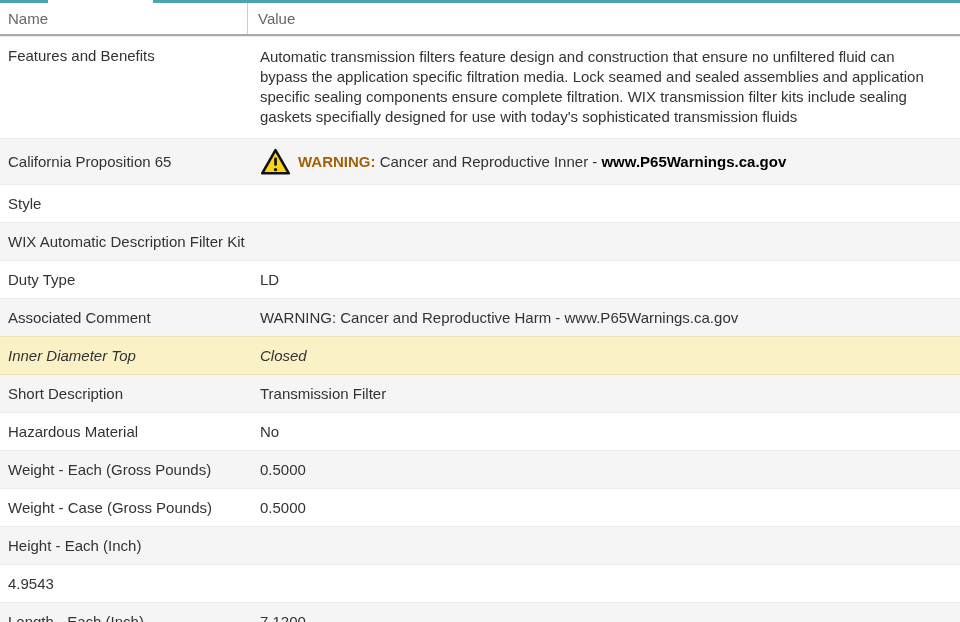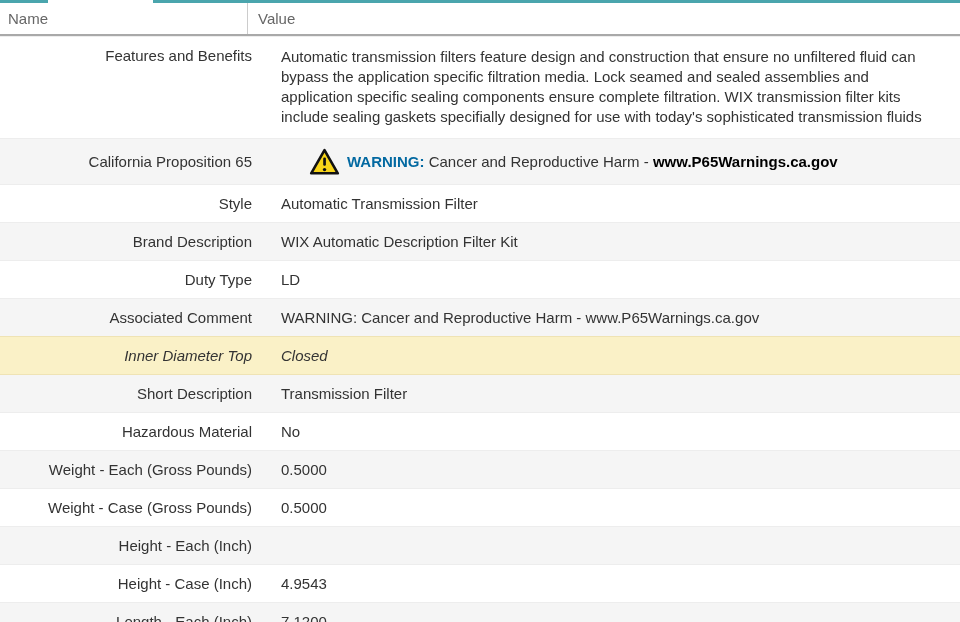--- a/index.html
+++ b/index.html
@@ -13,28 +13,28 @@
   
   .thead{display:flex;align-items:stretch;height:31px;border-bottom:2px solid #a9a9a9;color:#666;justify-content:space-between;}
   .th-name{width:239px;padding-left:8px;display:flex;align-items:center;border-right:1px solid #ccc;}
   .th-value{flex:1;padding-left:10px;display:flex;align-items:center;}
   
   .row{display:flex;align-items:center;min-height:37px;border-top:1px solid #ededed;background:#fff;}
   .row:first-of-type{border-top:none;}
   .stripe{background:#f5f5f5;}
   .highlight{background:#faf1c7;border-top:1px solid #efe3b4;border-bottom:1px solid #efe3b4;font-style:italic;}
   .highlight + .row{border-top:none;}
-  .cell-name{width:244px;padding-left:8px;flex-shrink:0;text-align:right;}
-  .cell-value{flex:1;padding-left:8px;padding-right:24px;margin-left:21px;}
+  .cell-name{width:244px;padding-left:8px;flex-shrink:0;}
+  .cell-value{flex:1;padding-left:8px;padding-right:24px;}
   .row-features{align-items:flex-start;padding:10px 0 11px 0;}
   .row-features .cell-value{line-height:20px;}
-  .row-warning{min-height:45px;gap:28px;}
+  .row-warning{min-height:45px;}
   .warning-wrap{display:flex;align-items:center;}
   .warning-wrap svg{flex-shrink:0;margin-right:7px;display:block;}
-  .warn-label{font-weight:bold;color:#0369a1;}
+  .warn-label{font-weight:bold;color:#a16207;}
   .p65-link{font-weight:bold;color:#000000;text-decoration:none;cursor:pointer;}
 </style>
 </head>
 <body>
 
 <div class="tabstrip">
   <div class="tab-gap"></div>
 </div>
 
 <div class="thead">
@@ -48,31 +48,29 @@
 </div>
 
 <div class="row row-warning stripe">
   <div class="cell-name">California Proposition 65</div>
   <div class="cell-value warning-wrap">
     <svg width="31" height="28" viewBox="0 0 31 28">
       <path d="M15.5 2.2 L28.8 25.3 L2.2 25.3 Z" fill="#f8d519" stroke="#121212" stroke-width="2.6" stroke-linejoin="round"></path>
       <rect x="14.2" y="9.5" width="2.7" height="8.2" rx="1.2" fill="#121212"></rect>
       <circle cx="15.55" cy="21.6" r="1.7" fill="#121212"></circle>
     </svg>
-    <span><b class="warn-label">WARNING:</b><span> Cancer and Reproductive Harm - </span><a class="p65-link">www.P65Warnings.ca.gov</a></span>
+    <span><b class="warn-label">WARNING:</b><span> Cancer and Reproductive Inner - </span><a class="p65-link">www.P65Warnings.ca.gov</a></span>
   </div>
 </div>
 
 <div class="row">
   <div class="cell-name">Style</div>
-  <div class="cell-value">Automatic Transmission Filter</div>
 </div>
 
 <div class="row stripe">
-  <div class="cell-name">Brand Description</div>
   <div class="cell-value">WIX Automatic Description Filter Kit</div>
 </div>
 
 <div class="row">
   <div class="cell-name">Duty Type</div>
   <div class="cell-value">LD</div>
 </div>
 
 <div class="row stripe">
   <div class="cell-name">Associated Comment</div>
@@ -102,20 +100,19 @@
 <div class="row">
   <div class="cell-name">Weight - Case (Gross Pounds)</div>
   <div class="cell-value">0.5000</div>
 </div>
 
 <div class="row stripe">
   <div class="cell-name">Height - Each (Inch)</div>
 </div>
 
 <div class="row">
-  <div class="cell-name">Height - Case (Inch)</div>
   <div class="cell-value">4.9543</div>
 </div>
 
 <div class="row stripe">
   <div class="cell-name">Length - Each (Inch)</div>
   <div class="cell-value">7.1200</div>
 </div>
 
 </body></html>

